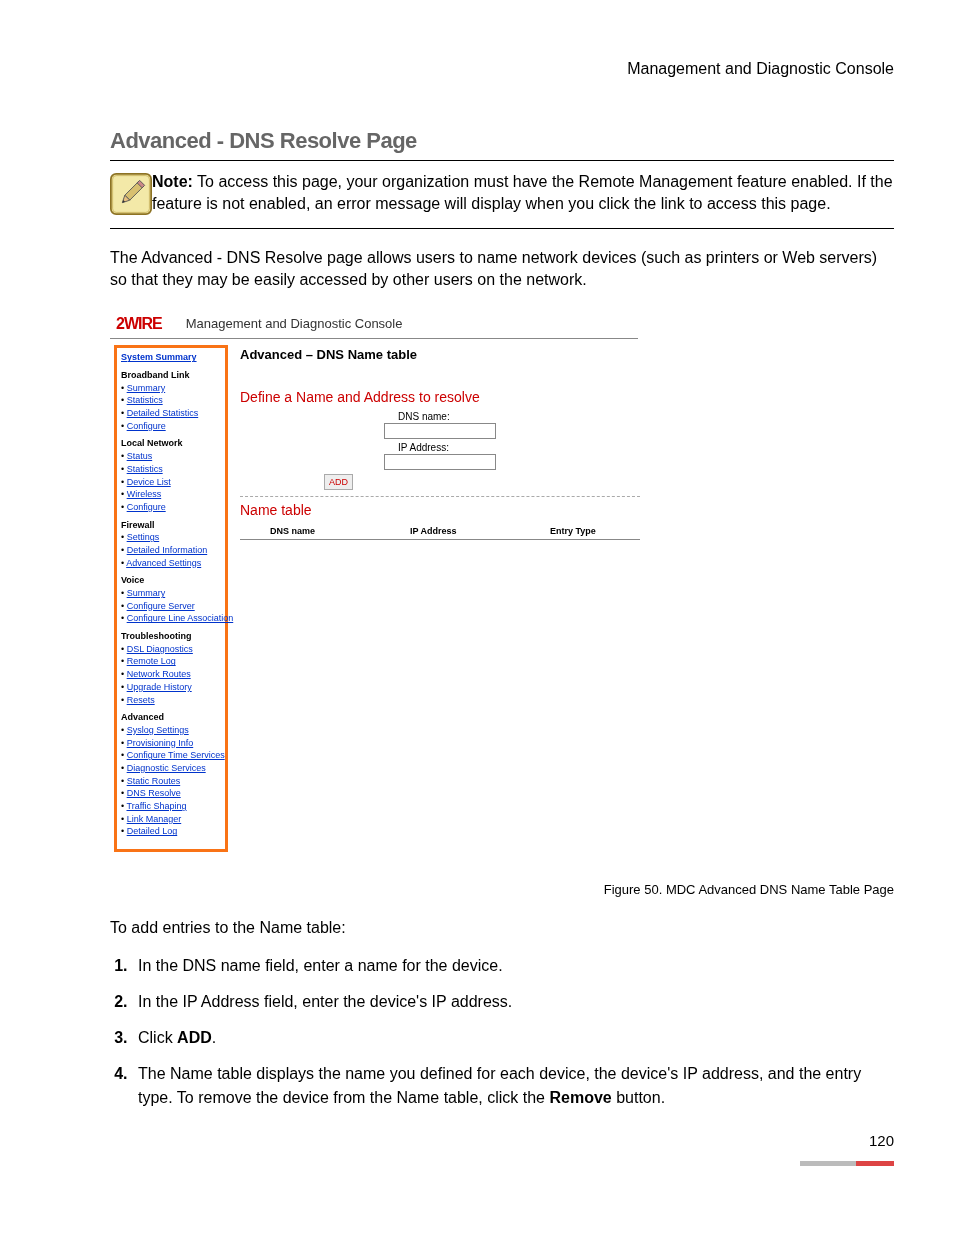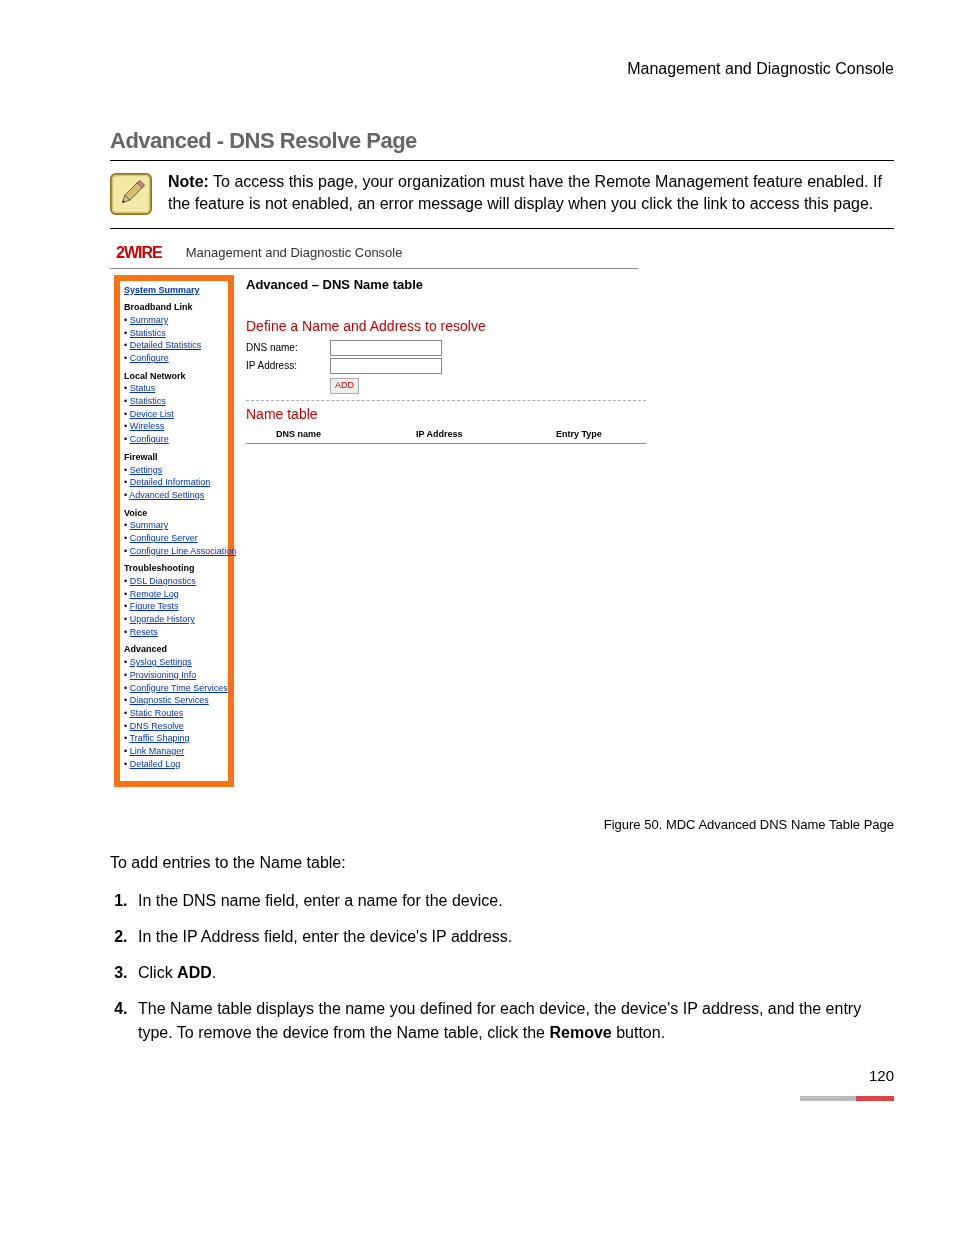--- a/index.html
+++ b/index.html
@@ -28,21 +28,20 @@
     letter-spacing: -0.5px;
   }
   hr.rule {
     border: none;
     border-top: 1px solid #000;
     margin: 2px 0 6px 0;
   }
   .note-box {
     display: flex;
     align-items: flex-start;
-    gap: 16px;
     padding: 4px 0 10px 0;
   }
   .pencil-icon {
     width: 42px;
     height: 42px;
     flex-shrink: 0;
     margin-top: 2px;
   }
   .note-text {
     font-size: 16px;
@@ -78,21 +77,21 @@
   }
   .console-title {
     font-size: 13px;
     color: #333;
   }
   .console-body {
     display: flex;
   }
   .sidebar {
     width: 100px;
-    border: 6px solid #f97316;
+    border: 3px solid #f97316;
     margin: 6px 0 0 4px;
     padding: 4px 4px 10px 4px;
     font-size: 9px;
   }
   .sidebar a, .sidebar .link {
     color: #0033cc;
     text-decoration: underline;
     cursor: pointer;
   }
   .sidebar .group-title {
@@ -131,20 +130,21 @@
   .form-section-title {
     color: #cc0000;
     font-weight: normal;
     font-size: 14px;
     margin-bottom: 4px;
   }
   .form-row {
     display: flex;
     align-items: center;
     margin: 2px 0;
+    flex-direction: column;
   }
   .form-label {
     width: 84px;
     font-size: 10px;
   }
   .form-input {
     width: 110px;
     height: 14px;
     border: 1px solid #888;
     background: #fff;
@@ -233,20 +233,21 @@
         <rect x="20" y="6" width="8" height="4" fill="#c88" stroke="#555"></rect>
       </g>
     </svg>
     <div class="note-text">
       <b>Note:</b><span> To access this page, your organization must have the Remote Management feature enabled. If the feature is not enabled, an error message will display when you click the link to access this page.</span>
     </div>
   </div>
 
   <hr class="rule">
 
+  <p class="body-text">The Advanced - DNS Resolve page allows users to name network devices (such as printers or Web servers) so that they may be easily accessed by other users on the network.</p>
 
   <div class="console-figure">
     <div class="console-top">
       <span class="logo">2WIRE</span>
       <span class="console-title">Management and Diagnostic Console</span>
     </div>
     <div class="console-body">
       <div class="sidebar">
         <span class="top-link">System Summary</span>
         <div id="sidebar-groups">
@@ -265,21 +266,21 @@
             <span class="item"><span class="bullet">• </span><span class="link">Settings</span></span>
             <span class="item"><span class="bullet">• </span><span class="link">Detailed Information</span></span>
             <span class="item"><span class="bullet">• </span><span class="link">Advanced Settings</span></span>
             <div class="group-title">Voice</div>
             <span class="item"><span class="bullet">• </span><span class="link">Summary</span></span>
             <span class="item"><span class="bullet">• </span><span class="link">Configure Server</span></span>
             <span class="item"><span class="bullet">• </span><span class="link">Configure Line Association</span></span>
             <div class="group-title">Troubleshooting</div>
             <span class="item"><span class="bullet">• </span><span class="link">DSL Diagnostics</span></span>
             <span class="item"><span class="bullet">• </span><span class="link">Remote Log</span></span>
-            <span class="item"><span class="bullet">• </span><span class="link">Figure Tests</span></span>
+            <span class="item"><span class="bullet">• </span><span class="link">Network Routes</span></span>
             <span class="item"><span class="bullet">• </span><span class="link">Upgrade History</span></span>
             <span class="item"><span class="bullet">• </span><span class="link">Resets</span></span>
             <div class="group-title">Advanced</div>
             <span class="item"><span class="bullet">• </span><span class="link">Syslog Settings</span></span>
             <span class="item"><span class="bullet">• </span><span class="link">Provisioning Info</span></span>
             <span class="item"><span class="bullet">• </span><span class="link">Configure Time Services</span></span>
             <span class="item"><span class="bullet">• </span><span class="link">Diagnostic Services</span></span>
             <span class="item"><span class="bullet">• </span><span class="link">Static Routes</span></span>
             <span class="item"><span class="bullet">• </span><span class="link">DNS Resolve</span></span>
             <span class="item"><span class="bullet">• </span><span class="link">Traffic Shaping</span></span>

